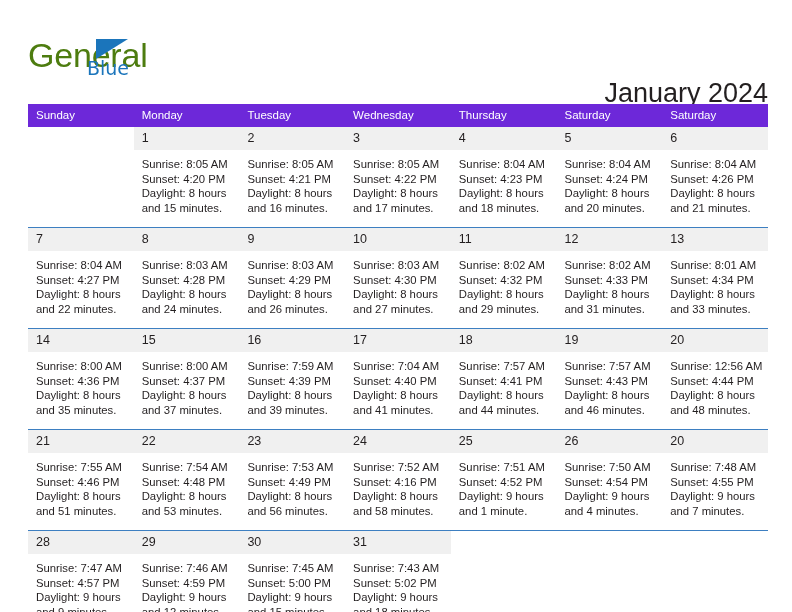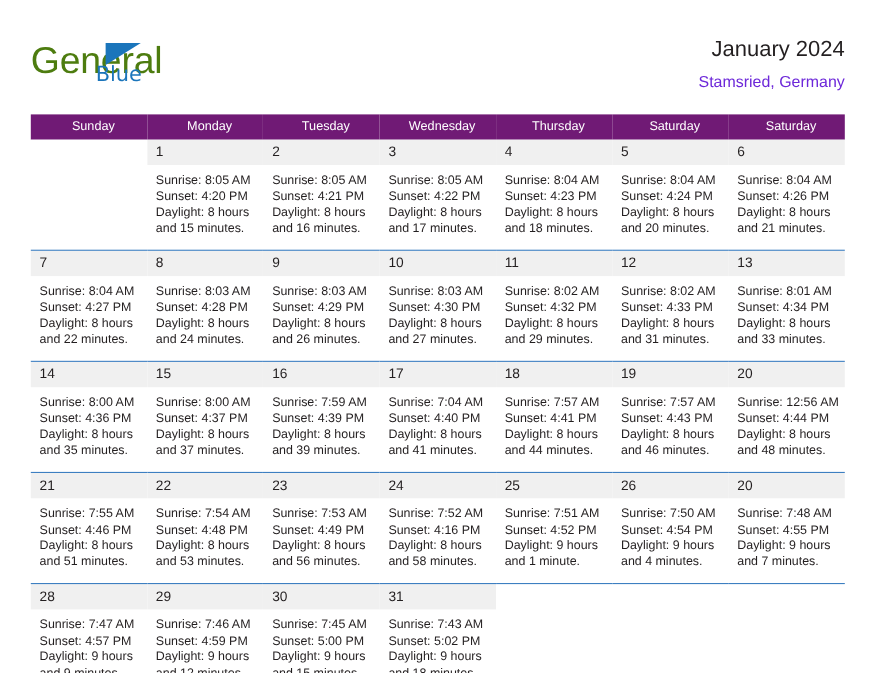--- a/index.html
+++ b/index.html
@@ -64,48 +64,49 @@
     font-family: "DejaVu Sans", sans-serif;
     font-weight: 400;
   }
   .titles {
     position: absolute;
     right: 0;
     top: 0;
     text-align: right;
   }
   .cal-title {
-    font-size: 20px;
+    font-size: 27px;
     color: #231f20;
     line-height: 34px;
     white-space: nowrap;
+    margin-top: 48px;
   }
   .cal-sub {
     font-size: 14.5px;
     color: #6d28d9;
     line-height: 22px;
     margin-top: 2px;
     white-space: nowrap;
   }
 
   
   .calendar {
     position: absolute;
     left: 28px;
     top: 104px;
     width: 740px;
     border-collapse: collapse;
     table-layout: fixed;
   }
   .calendar th {
-    background: #701a75;
+    background: #6d28d9;
     color: #ffffff;
     font-size: 11.5px;
     font-weight: normal;
-    text-align: center;
+    text-align: left;
     padding: 5px 0 6px 8px;
     height: 12px;
     border: none;
   }
   .calendar td {
     vertical-align: top;
     padding: 0;
     border: none;
     width: 105.7px;
   }

